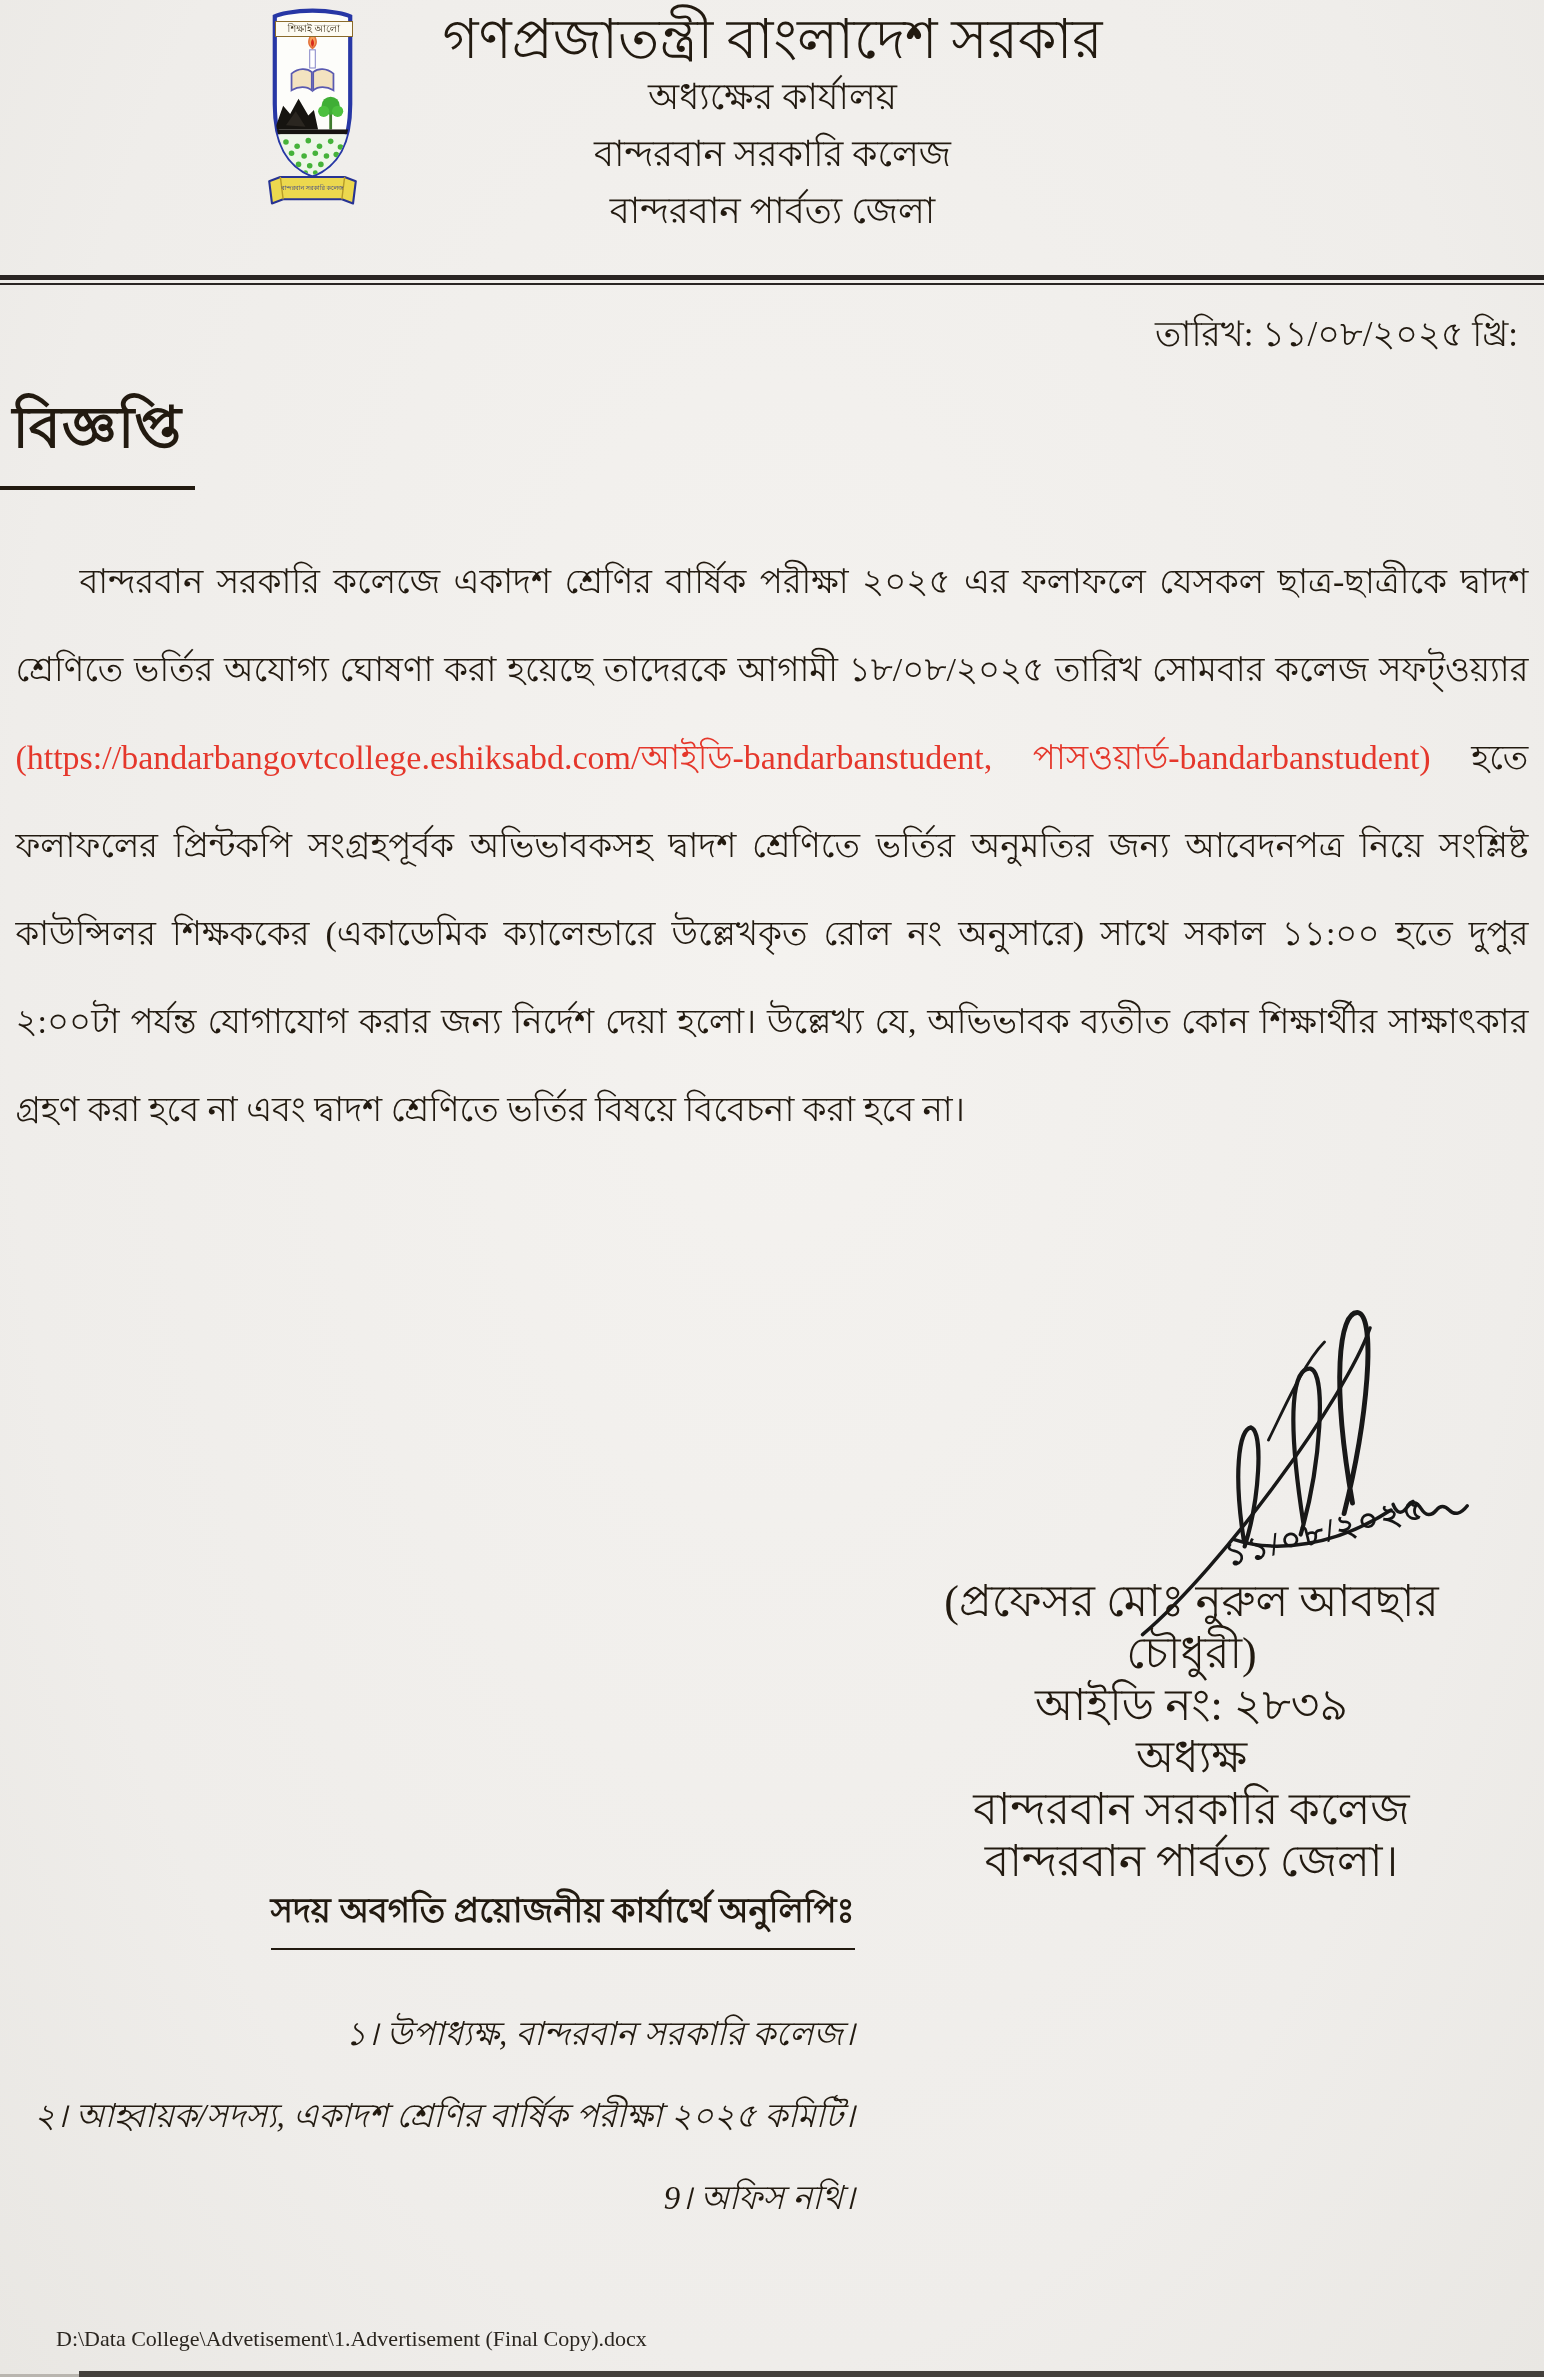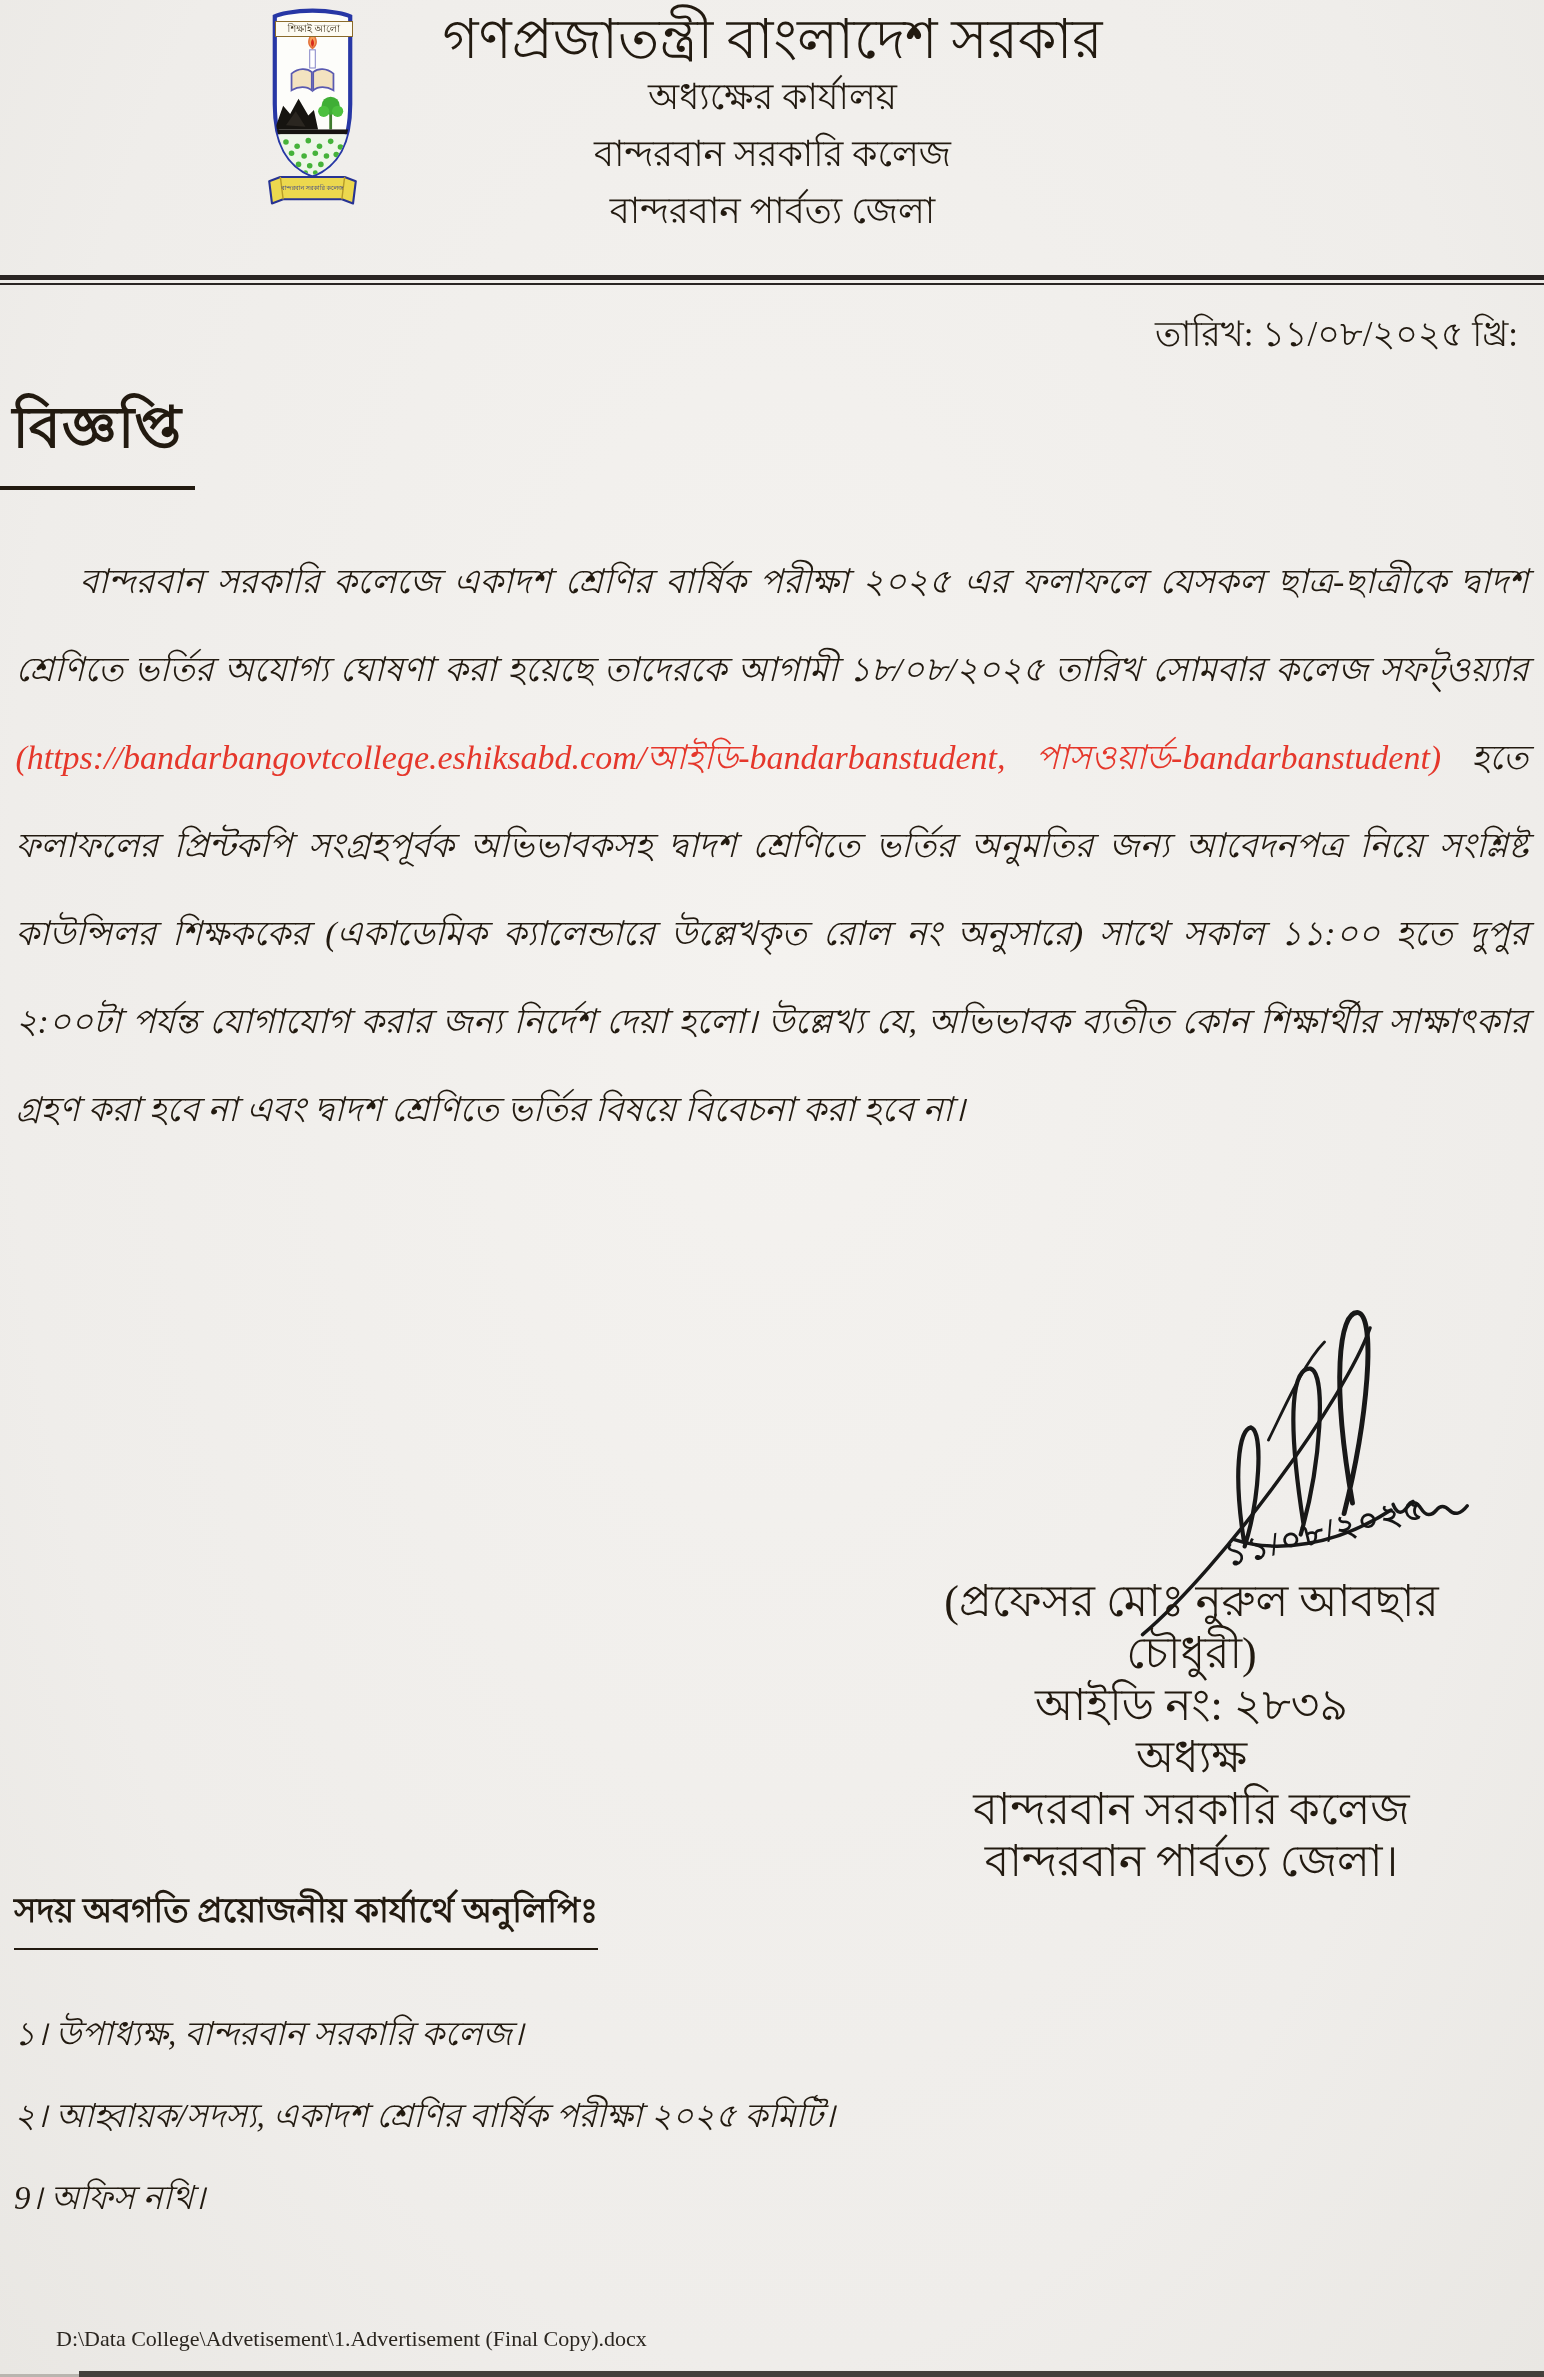--- a/index.html
+++ b/index.html
@@ -39,33 +39,33 @@
   
   .title-wrap{position:absolute;top:384px;left:0;width:100%;}
   .notice-title{
     display:inline-block;font-size:57px;font-weight:bold;letter-spacing:1.4px;
     padding:0 12.6px 7px 12.6px;border-bottom:4.2px solid #221a10;
   }
   
   .body-text{
     position:absolute;top:538px;left:15.4px;width:1513px;
     font-size:34px;line-height:88px;text-align:justify;
-    text-indent:64px;margin:0;font-style:italic;
+    text-indent:64px;margin:0;
   }
   .url-red{color:#e5372b;}
   
   .sig-art{position:absolute;left:1093px;top:1300px;width:393px;height:343px;pointer-events:none;}
   .sig-date-scrawl{
     position:absolute;left:1223px;top:1506px;
     font-size:32px;color:#151515;transform:rotate(-14deg);
     letter-spacing:2.1px;font-weight:bold;
   }
   .sig-text{position:absolute;top:1576px;left:911px;width:561px;text-align:center;font-size:44px;line-height:52px;}
   
-  .copies{position:absolute;top:1884px;left:14px;}
+  .copies{position:absolute;top:1884px;left:34px;text-align:right;}
   .copies-heading{
     font-size:34px;font-weight:bold;
     border-bottom:2.8px solid #221a10;display:inline-block;padding-bottom:7px;
   }
   .copies-list{margin-top:63px;font-size:33px;font-style:italic;}
   .copy-item{margin-bottom:39px;line-height:43px;}
   
   .footer-path{position:absolute;left:17px;top:2326px;font-size:22px;color:#2b2620;margin-left:39px;}
   .scan-edge{position:absolute;left:79px;bottom:0;width:1466px;height:6.3px;background:#44403c;}
   .scan-edge2{position:absolute;left:0;bottom:0;width:79px;height:2.8px;background:#b9b5af;}

